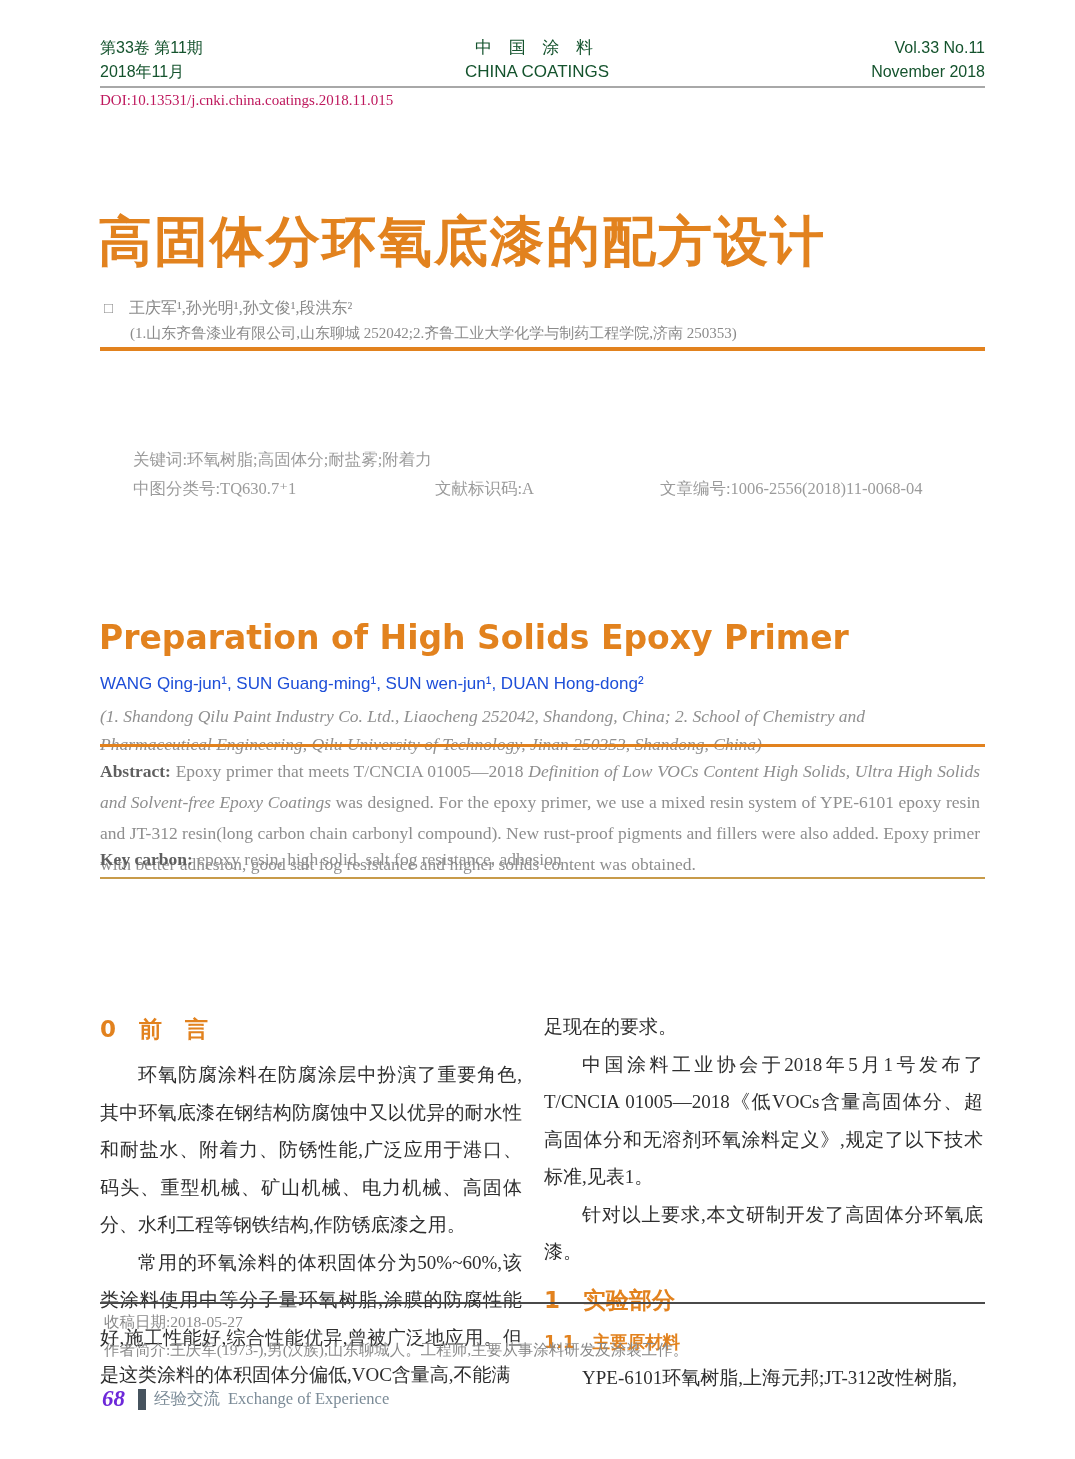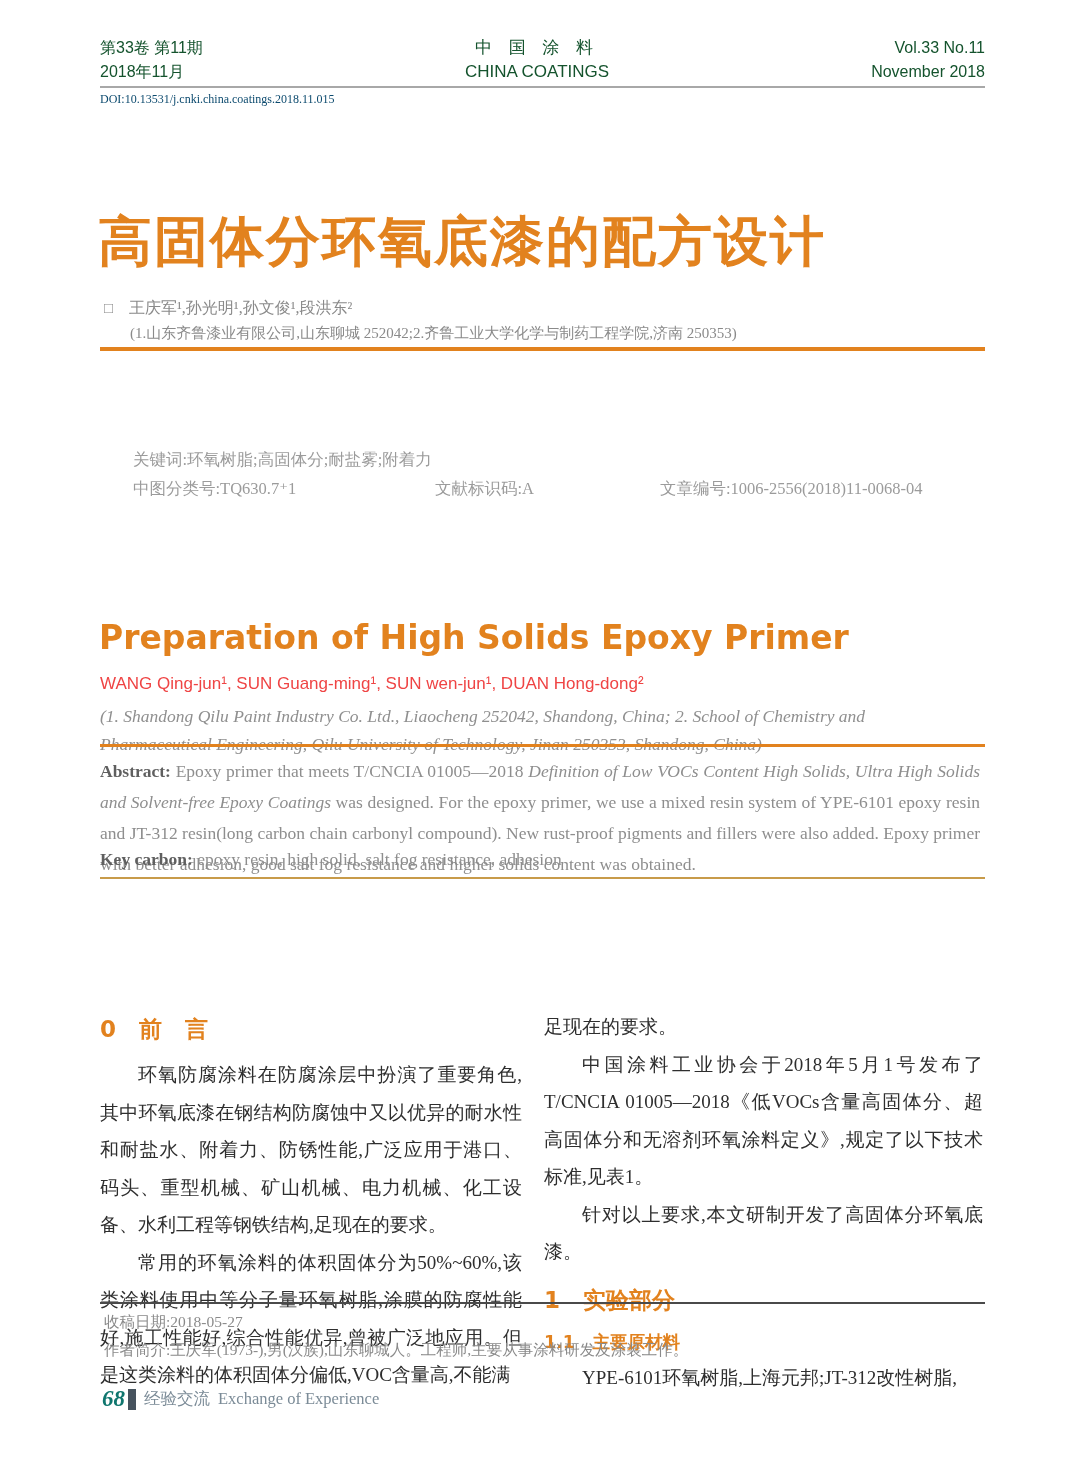--- a/index.html
+++ b/index.html
@@ -8,21 +8,21 @@
 
   
   .jheader{position:absolute;top:36px;left:100px;width:885px;display:flex;
            justify-content:space-between;align-items:flex-start;
            font-family:"Liberation Sans","DejaVu Sans",sans-serif;color:#14532d;}
   .h-left,.h-right{font-size:16px;line-height:24px;}
   .h-right{text-align:right;}
   .h-center{text-align:center;font-size:17px;line-height:24px;}
   .h-center .cn{letter-spacing:6px;}
   .header-rule{position:absolute;top:86px;left:100px;width:885px;height:2px;background:#a8a8a8;}
-  .doi{position:absolute;top:92px;left:100px;font-size:12px;color:#0c4a6e;}
+  .doi{position:absolute;top:92px;left:100px;font-size:15px;color:#be185d;}
 
   
   .title-cn{position:absolute;top:206px;left:98px;margin:0;
             font-family:"DejaVu Sans","Liberation Sans",sans-serif;
             font-size:54px;font-weight:bold;color:#E2821E;letter-spacing:2px;text-align:center;}
   .authors-cn{position:absolute;top:298px;left:104px;font-size:16px;color:#8a8a8a;}
   .authors-cn .checkbox-glyph{margin-right:12px;font-size:15px;color:#8a8a8a;}
   .affil-cn{position:absolute;top:324px;left:130px;font-size:15px;color:#8a8a8a;}
   .rule-thick{position:absolute;left:100px;width:885px;background:#E2821E;}
   .r1{top:347px;height:4px;}
@@ -36,21 +36,21 @@
   .meta-row{position:absolute;top:478px;left:133px;width:830px;font-size:16.5px;color:#9b9b9b;}
   .meta-row .m2{position:absolute;left:302px;}
   .meta-row .m3{position:absolute;left:527px;}
 
   
   .title-en{position:absolute;top:618px;left:99px;margin:0;
             font-family:"DejaVu Sans","Liberation Sans",sans-serif;
             font-size:33px;font-weight:bold;color:#E2821E;}
   .authors-en{position:absolute;top:674px;left:100px;
               font-family:"Liberation Sans","DejaVu Sans",sans-serif;
-              font-size:17px;color:#ef4444;}
+              font-size:17px;color:#1d4ed8;}
   .affil-en{position:absolute;top:702px;left:100px;width:860px;
             font-size:17.5px;line-height:28px;font-style:italic;color:#8f8f8f;}
   .r2{top:744px;height:3px;}
 
   
   .abstract-en{position:absolute;top:756px;left:100px;width:880px;
                font-size:17.5px;line-height:31px;color:#8e8e8e;text-align:justify;}
   .abstract-en .b,.keywords-en .b{font-weight:bold;color:#5f5f5f;}
   .keywords-en{position:absolute;top:849px;left:100px;font-size:17.5px;color:#8e8e8e;}
   .rule-thin{position:absolute;top:877px;left:100px;width:885px;height:2px;background:#C89B4A;}
@@ -69,21 +69,21 @@
   .col-right .sec-h{margin-top:12px;}
 
   
   .footnote-sep{position:absolute;top:1302px;left:100px;width:885px;height:2px;background:#4a4a4a;}
   .footnote{position:absolute;top:1308px;left:104px;font-size:15.5px;line-height:28px;color:#8a8a8a;}
 
   
   .pfooter{position:absolute;top:1386px;left:102px;display:flex;align-items:center;
            font-family:"Liberation Sans","DejaVu Sans",sans-serif;}
   .pageno{font-family:"Liberation Serif","DejaVu Serif",serif;font-style:italic;
-          font-weight:bold;font-size:23px;color:#0f766e;margin-right:3px;}
+          font-weight:bold;font-size:23px;color:#6d28d9;margin-right:13px;}
   .fbar{display:inline-block;width:8px;height:21px;background:#46535e;margin-right:8px;}
   .fsec-cn{font-size:16.5px;color:#7b8b97;margin-right:8px;}
   .fsec-en{font-family:"Liberation Serif","DejaVu Serif",serif;font-size:16.5px;color:#7b8b97;}
 </style>
 </head>
 <body>
 
 <div class="page">
 
   <header class="jheader">
@@ -129,21 +129,21 @@
     <span class="b">Abstract:</span><span>  Epoxy primer that meets T/CNCIA 01005—2018 </span><em>Definition of Low VOCs Content High Solids, Ultra High Solids and Solvent-free Epoxy Coatings</em><span> was designed. For the epoxy primer, we use a mixed resin system of YPE-6101 epoxy resin and JT-312 resin(long carbon chain carbonyl compound). New rust-proof pigments and fillers were also added. Epoxy primer with better adhesion, good salt fog resistance and higher solids content was obtained.</span>
   </div>
   <div class="keywords-en">
     <span class="b">Key carbon:</span><span> epoxy resin, high solid, salt fog resistance, adhesion</span>
   </div>
   <div class="rule-thin"></div>
 
   <main class="columns">
     <div class="col col-left">
       <h3 class="sec-h">0　前　言</h3>
-      <p class="indent">环氧防腐涂料在防腐涂层中扮演了重要角色,其中环氧底漆在钢结构防腐蚀中又以优异的耐水性和耐盐水、附着力、防锈性能,广泛应用于港口、码头、重型机械、矿山机械、电力机械、化工设备、水利工程等钢铁结构,足现在的要求。</p>
+      <p class="indent">环氧防腐涂料在防腐涂层中扮演了重要角色,其中环氧底漆在钢结构防腐蚀中又以优异的耐水性和耐盐水、附着力、防锈性能,广泛应用于港口、码头、重型机械、矿山机械、电力机械、高固体分、水利工程等钢铁结构,作防锈底漆之用。</p>
       <p class="indent">常用的环氧涂料的体积固体分为50%~60%,该类涂料使用中等分子量环氧树脂,涂膜的防腐性能好,施工性能好,综合性能优异,曾被广泛地应用。但是这类涂料的体积固体分偏低,VOC含量高,不能满</p>
     </div>
     <div class="col col-right">
       <p>足现在的要求。</p>
       <p class="indent">中国涂料工业协会于2018年5月1号发布了T/CNCIA 01005—2018《低VOCs含量高固体分、超高固体分和无溶剂环氧涂料定义》,规定了以下技术标准,见表1。</p>
       <p class="indent">针对以上要求,本文研制开发了高固体分环氧底漆。</p>
       <h3 class="sec-h">1　实验部分</h3>
       <h4 class="subsec-h">1.1　主要原材料</h4>
       <p class="indent">YPE-6101环氧树脂,上海元邦;JT-312改性树脂,</p>
     </div>

